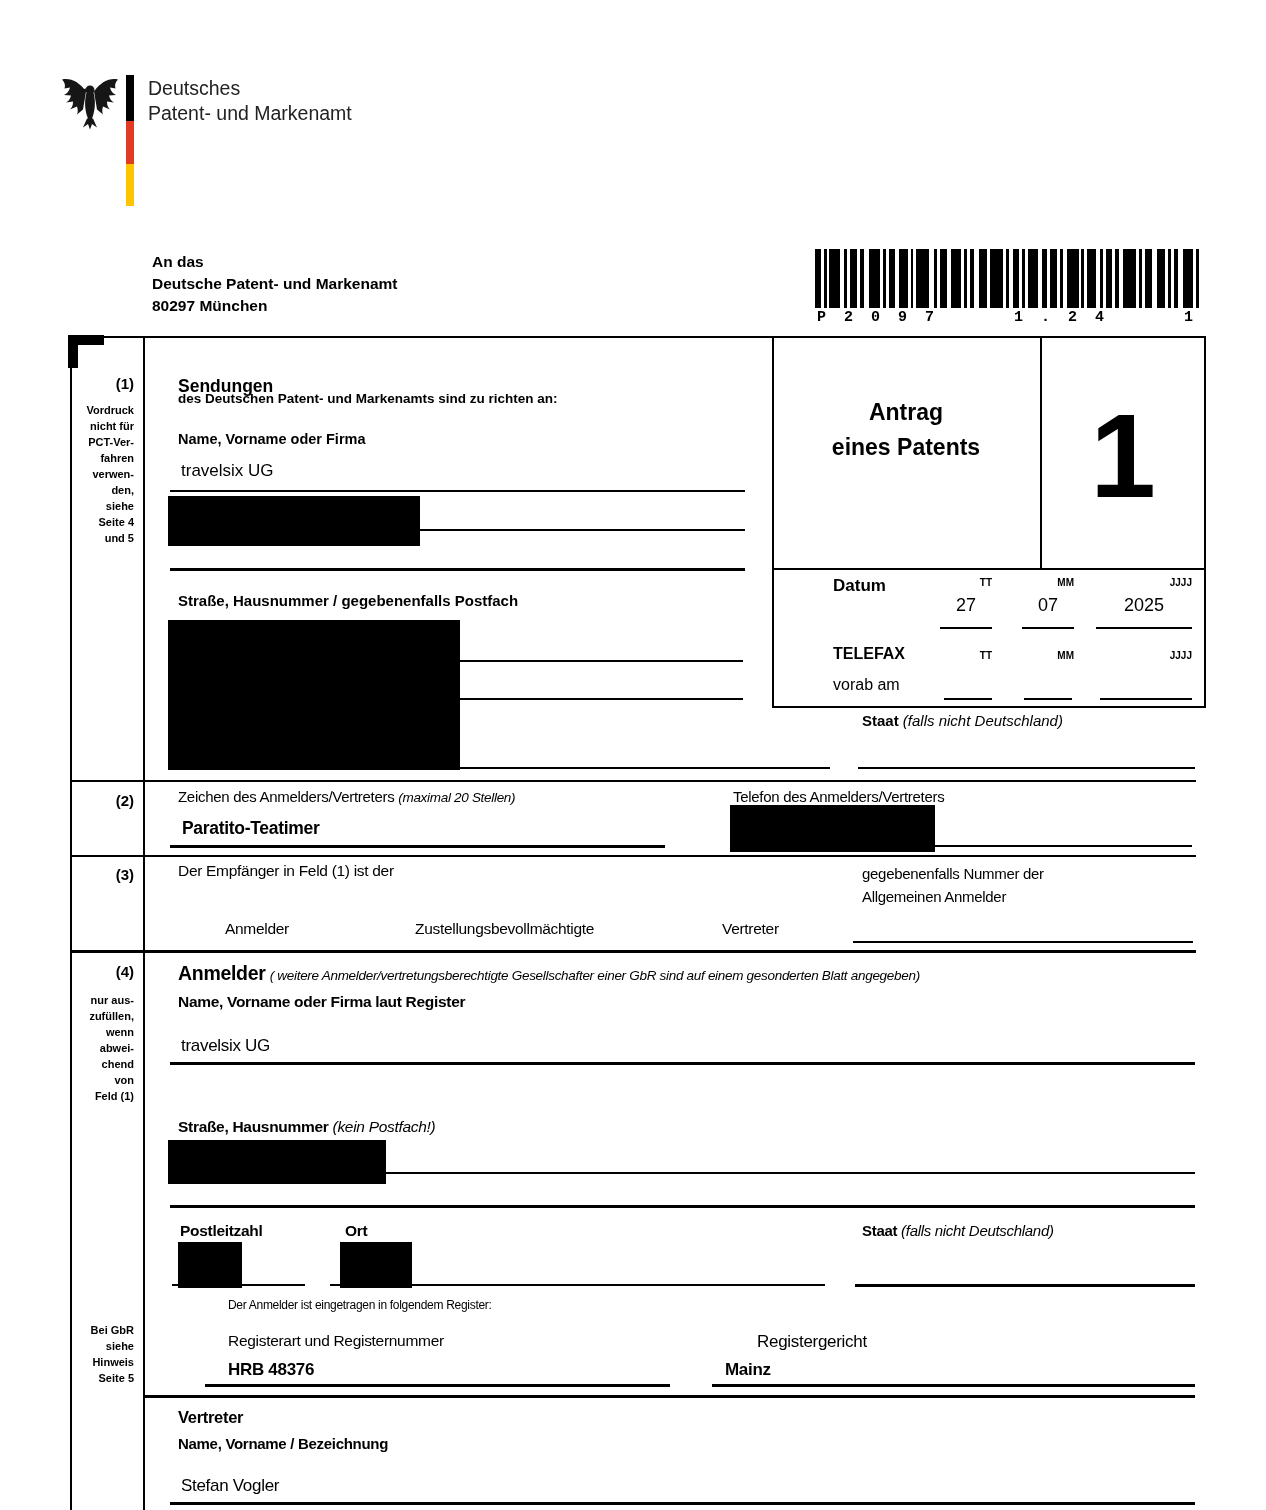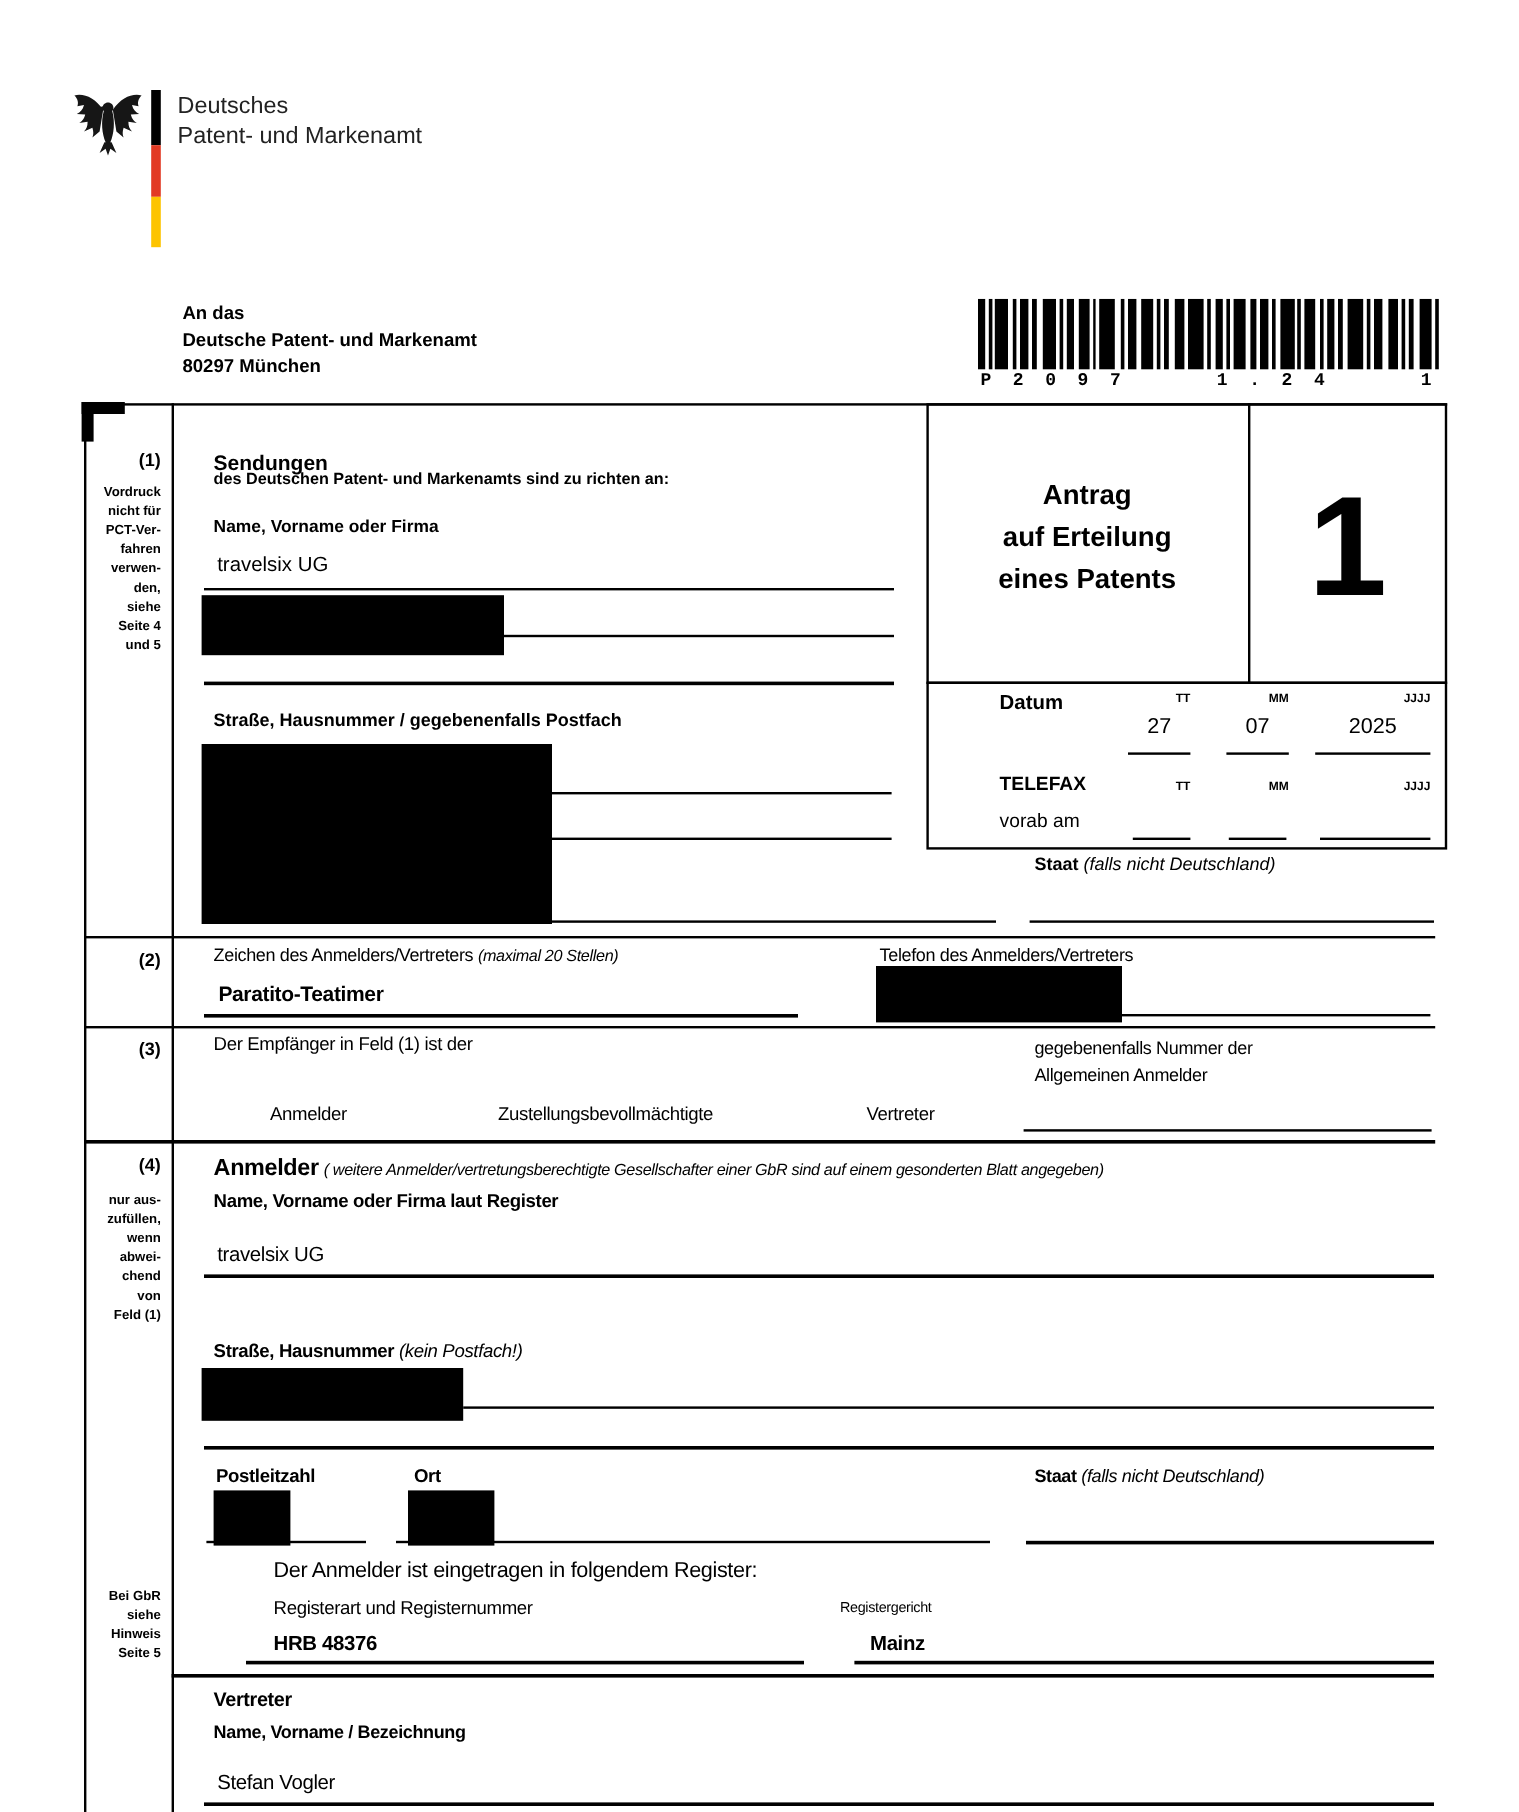--- a/index.html
+++ b/index.html
@@ -148,21 +148,20 @@
   <div class="line" style="left:143px;top:336px;width:2px;height:1174px;"></div>
   <div class="line" style="left:70px;top:780px;width:1126px;height:2px;"></div>
   <div class="line" style="left:70px;top:855px;width:1126px;height:2px;"></div>
   <div class="line" style="left:70px;top:950px;width:1126px;height:3px;"></div>
   <div class="line" style="left:143px;top:1395px;width:1052px;height:3px;"></div>
 
   <div class="abs" style="left:772px;top:336px;width:434px;height:234px;border:2px solid #000;box-sizing:border-box;"></div>
   <div class="line" style="left:1040px;top:336px;width:2px;height:234px;"></div>
   <div class="abs b" style="left:774px;top:395px;width:264px;text-align:center;font-size:23px;line-height:35px;">
     <div>Antrag</div>
-    <div>auf Erteilung</div>
     <div>eines Patents</div>
   </div>
   <div class="abs b" style="left:1042px;top:348px;width:162px;height:215px;display:flex;align-items:center;justify-content:center;font-size:118px;">1</div>
 
   <div class="abs" style="left:772px;top:568px;width:434px;height:140px;border:2px solid #000;box-sizing:border-box;"></div>
   <div class="hdrTT" style="left:940px;top:577px;width:52px;">TT</div>
   <div class="hdrTT" style="left:1022px;top:577px;width:52px;">MM</div>
   <div class="hdrTT" style="left:1096px;top:577px;width:96px;">JJJJ</div>
   <div class="abs b" style="left:833px;top:576px;font-size:17px;">Datum</div>
   <div class="dval" style="left:940px;top:595px;width:52px;">27</div>
@@ -270,23 +269,23 @@
   <div class="abs b cx" style="left:345px;top:1222px;font-size:15.5px;">Ort</div>
   <div class="abs cx" style="left:862px;top:1222px;font-size:15px;">
     <span class="b">Staat</span>
     <span class="i">(falls nicht Deutschland)</span>
   </div>
   <div class="line" style="left:172px;top:1284px;width:133px;height:2px;"></div>
   <div class="line" style="left:330px;top:1284px;width:495px;height:2px;"></div>
   <div class="line" style="left:855px;top:1284px;width:340px;height:2.5px;"></div>
   <div class="redact" style="left:178px;top:1242px;width:64px;height:46px;"></div>
   <div class="redact" style="left:340px;top:1242px;width:72px;height:46px;"></div>
-  <div class="abs cx" style="left:228px;top:1298px;font-size:18px;">Der Anmelder ist eingetragen in folgendem Register:</div>
+  <div class="abs cx" style="left:228px;top:1298px;font-size:12px;">Der Anmelder ist eingetragen in folgendem Register:</div>
   <div class="abs cx" style="left:228px;top:1332px;font-size:15.5px;">Registerart und Registernummer</div>
-  <div class="abs cx" style="left:700px;top:1332px;font-size:12px;">Registergericht</div>
+  <div class="abs cx" style="left:757px;top:1332px;font-size:17px;">Registergericht</div>
   <div class="abs b cx" style="left:228px;top:1360px;font-size:17px;">HRB 48376</div>
   <div class="abs b cx" style="left:725px;top:1360px;font-size:17px;">Mainz</div>
   <div class="line" style="left:205px;top:1384px;width:465px;height:2.5px;"></div>
   <div class="line" style="left:712px;top:1384px;width:483px;height:2.5px;"></div>
 
   <div class="abs b cx" style="left:178px;top:1408px;font-size:16.5px;">Vertreter</div>
   <div class="abs b cx" style="left:178px;top:1435px;font-size:15px;">Name, Vorname / Bezeichnung</div>
   <div class="abs cx" style="left:181px;top:1476px;font-size:17px;">Stefan Vogler</div>
   <div class="line" style="left:170px;top:1502px;width:1025px;height:2.5px;"></div>
 

